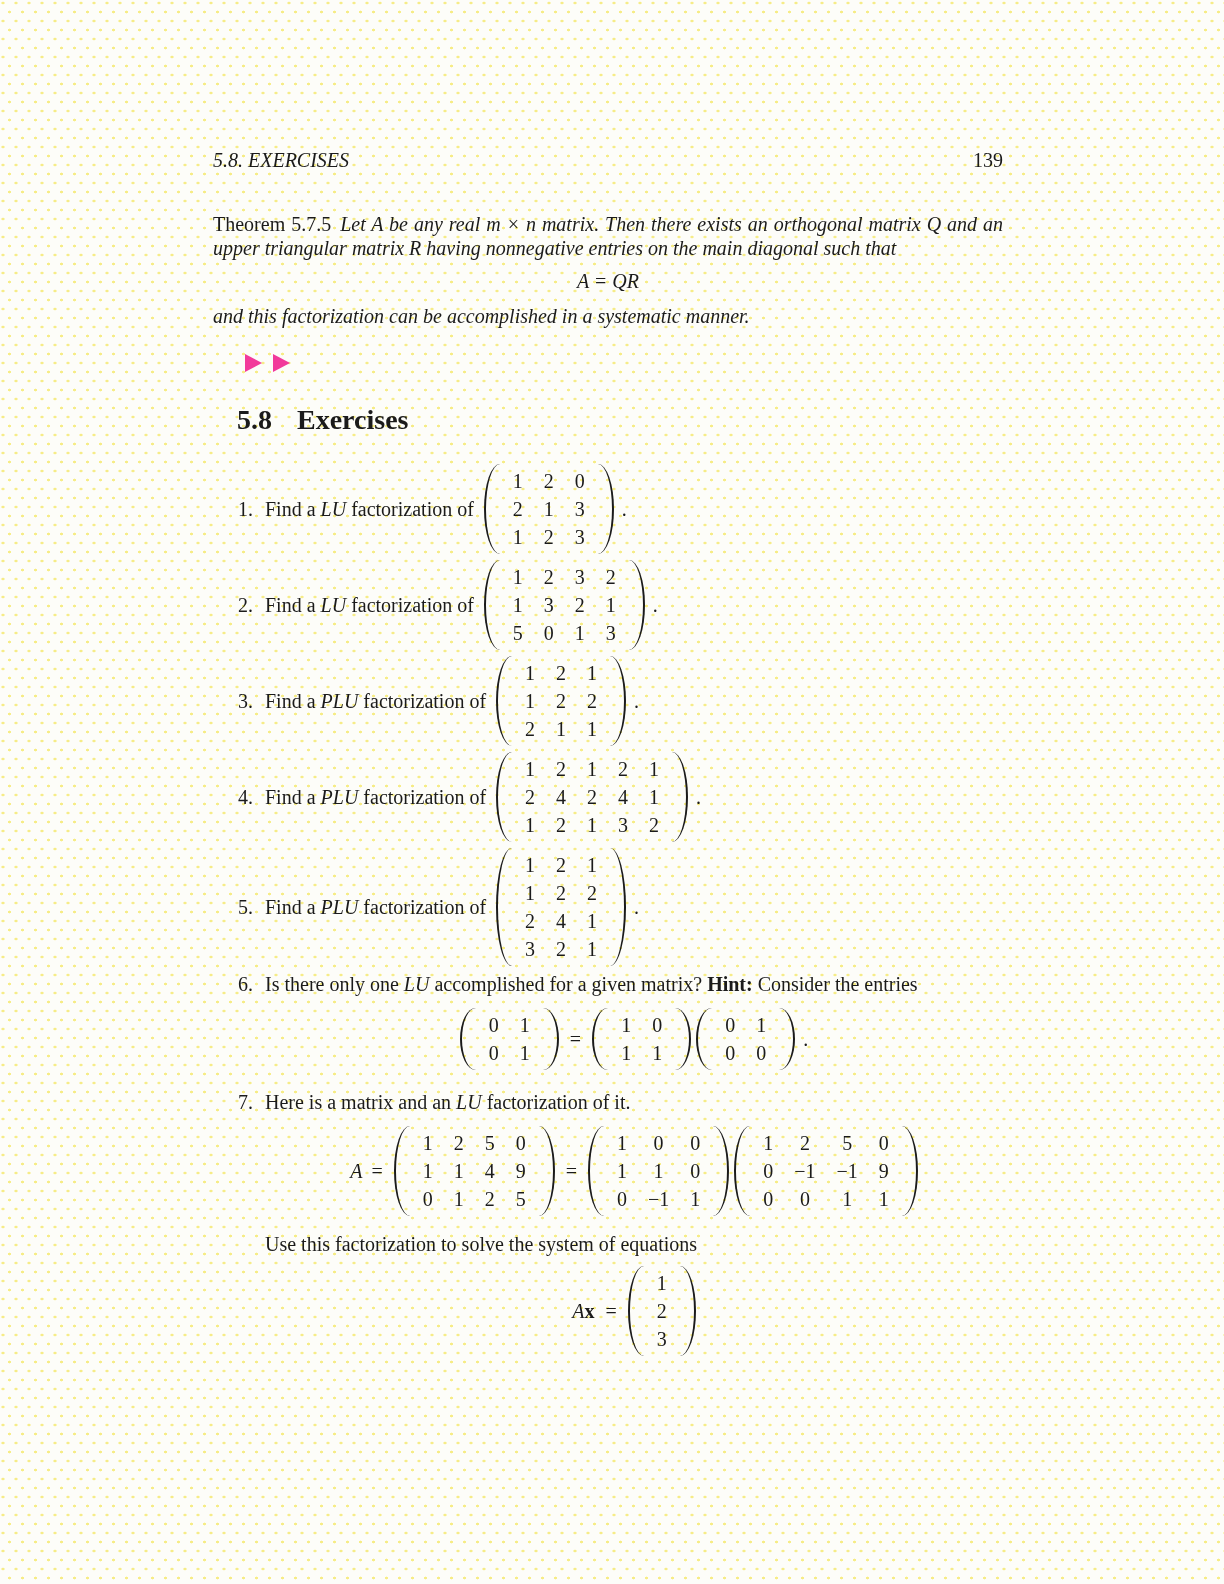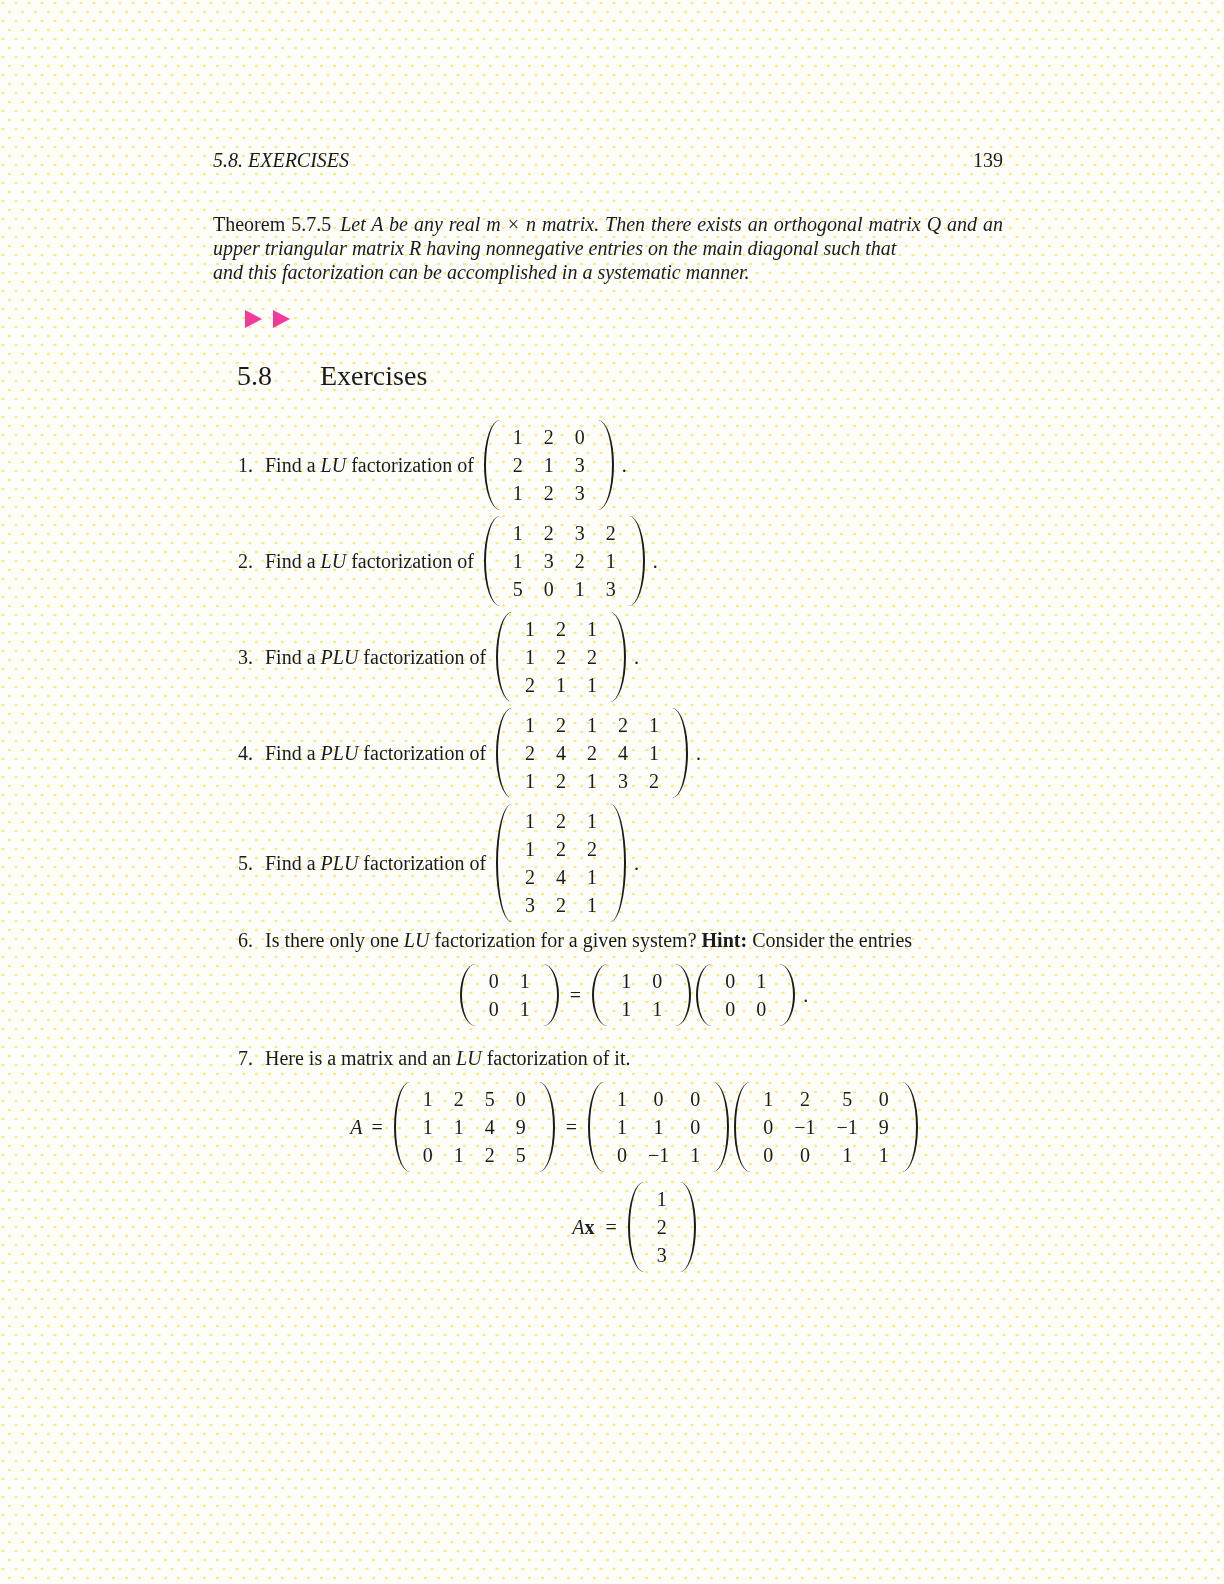--- a/index.html
+++ b/index.html
@@ -27,21 +27,21 @@
   .theorem .thm-label { font-weight: normal; margin-right: 9px; }
   .theorem .thm-body { font-style: italic; }
   .eq-display { text-align: center; font-style: italic; margin: 9px 0 11px 0; }
   .thm-tail { font-style: italic; }
 
   
   .arrows { display: flex; gap: 11px; margin: 26px 0 0 32px; }
   .tri { width: 0; height: 0; border-top: 9px solid transparent; border-bottom: 9px solid transparent; border-left: 17px solid #f23a9b; }
 
   
-  .section-heading { display: flex; gap: 48px; margin: 32px 0 28px 24px; font-size: 28px; line-height: 32px; font-weight: normal; }
+  .section-heading { display: flex; gap: 25px; margin: 32px 0 28px 24px; font-size: 28px; line-height: 32px; font-weight: bold; }
 
   
   .ex-item { display: flex; align-items: center; margin-bottom: 6px; }
   .ex-line { display: flex; margin-bottom: 12px; }
   .ex-num { flex: none; margin-left: 25px; width: 27px; }
   .ex-text { }
   .mv { font-style: italic; }
   .ex-block { margin-bottom: 6px; }
   .ex-7 { margin-top: 20px; }
 
@@ -68,20 +68,21 @@
 <div class="page">
 
   <div class="running-head">
     <span class="rh-left">5.8. EXERCISES</span>
     <span class="rh-right">139</span>
   </div>
 
   <div class="theorem">
     <span class="thm-label">Theorem 5.7.5</span><span class="thm-body">Let A be any real m × n matrix. Then there exists an orthogonal matrix Q and an upper triangular matrix R having nonnegative entries on the main diagonal such that</span>
   </div>
+  <div class="eq-display">A = QR</div>
   <div class="thm-tail">and this factorization can be accomplished in a systematic manner.</div>
 
   <div class="arrows">
     <div class="tri" style="border-left-color: rgb(242, 58, 155);"></div>
     <div class="tri" style="border-left-color: rgb(242, 58, 155);"></div>
   </div>
 
   <div class="section-heading">
     <span>5.8</span>
     <span>Exercises</span>
@@ -200,21 +201,21 @@
           <span class="mcell">1</span>
         </span>
         <span class="paren pr"></span>
       </span>
     <span class="mperiod">.</span>
   </div>
 
   <div class="ex-block">
     <div class="ex-line">
       <span class="ex-num">6.</span>
-      <span class="ex-text"><span>Is there only one </span><span class="mv">LU</span><span> factorization for a given system? </span><span class="bold">Hint:</span><span> Consider the entries</span></span>
+      <span class="ex-text"><span>Is there only one </span><span class="mv">LU</span><span> accomplished for a given matrix? </span><span class="bold">Hint:</span><span> Consider the entries</span></span>
     </div>
     <div class="eq-center">
       <span class="matrix">
           <span class="paren pl"></span>
           <span class="mgrid" style="grid-template-columns: repeat(2, auto);">
             <span class="mcell">0</span>
             <span class="mcell">1</span>
             <span class="mcell">0</span>
             <span class="mcell">1</span>
           </span>
@@ -299,20 +300,21 @@
             <span class="mcell">−1</span>
             <span class="mcell">9</span>
             <span class="mcell">0</span>
             <span class="mcell">0</span>
             <span class="mcell">1</span>
             <span class="mcell">1</span>
           </span>
           <span class="paren pr"></span>
         </span>
     </div>
+    <div class="follow">Use this factorization to solve the system of equations</div>
     <div class="eq-center">
       <span class="mv">A</span>
         <span class="bold">x</span>
       <span class="eq-op">=</span>
       <span class="matrix">
           <span class="paren pl"></span>
           <span class="mgrid" style="grid-template-columns: repeat(1, auto);">
             <span class="mcell">1</span>
             <span class="mcell">2</span>
             <span class="mcell">3</span>

